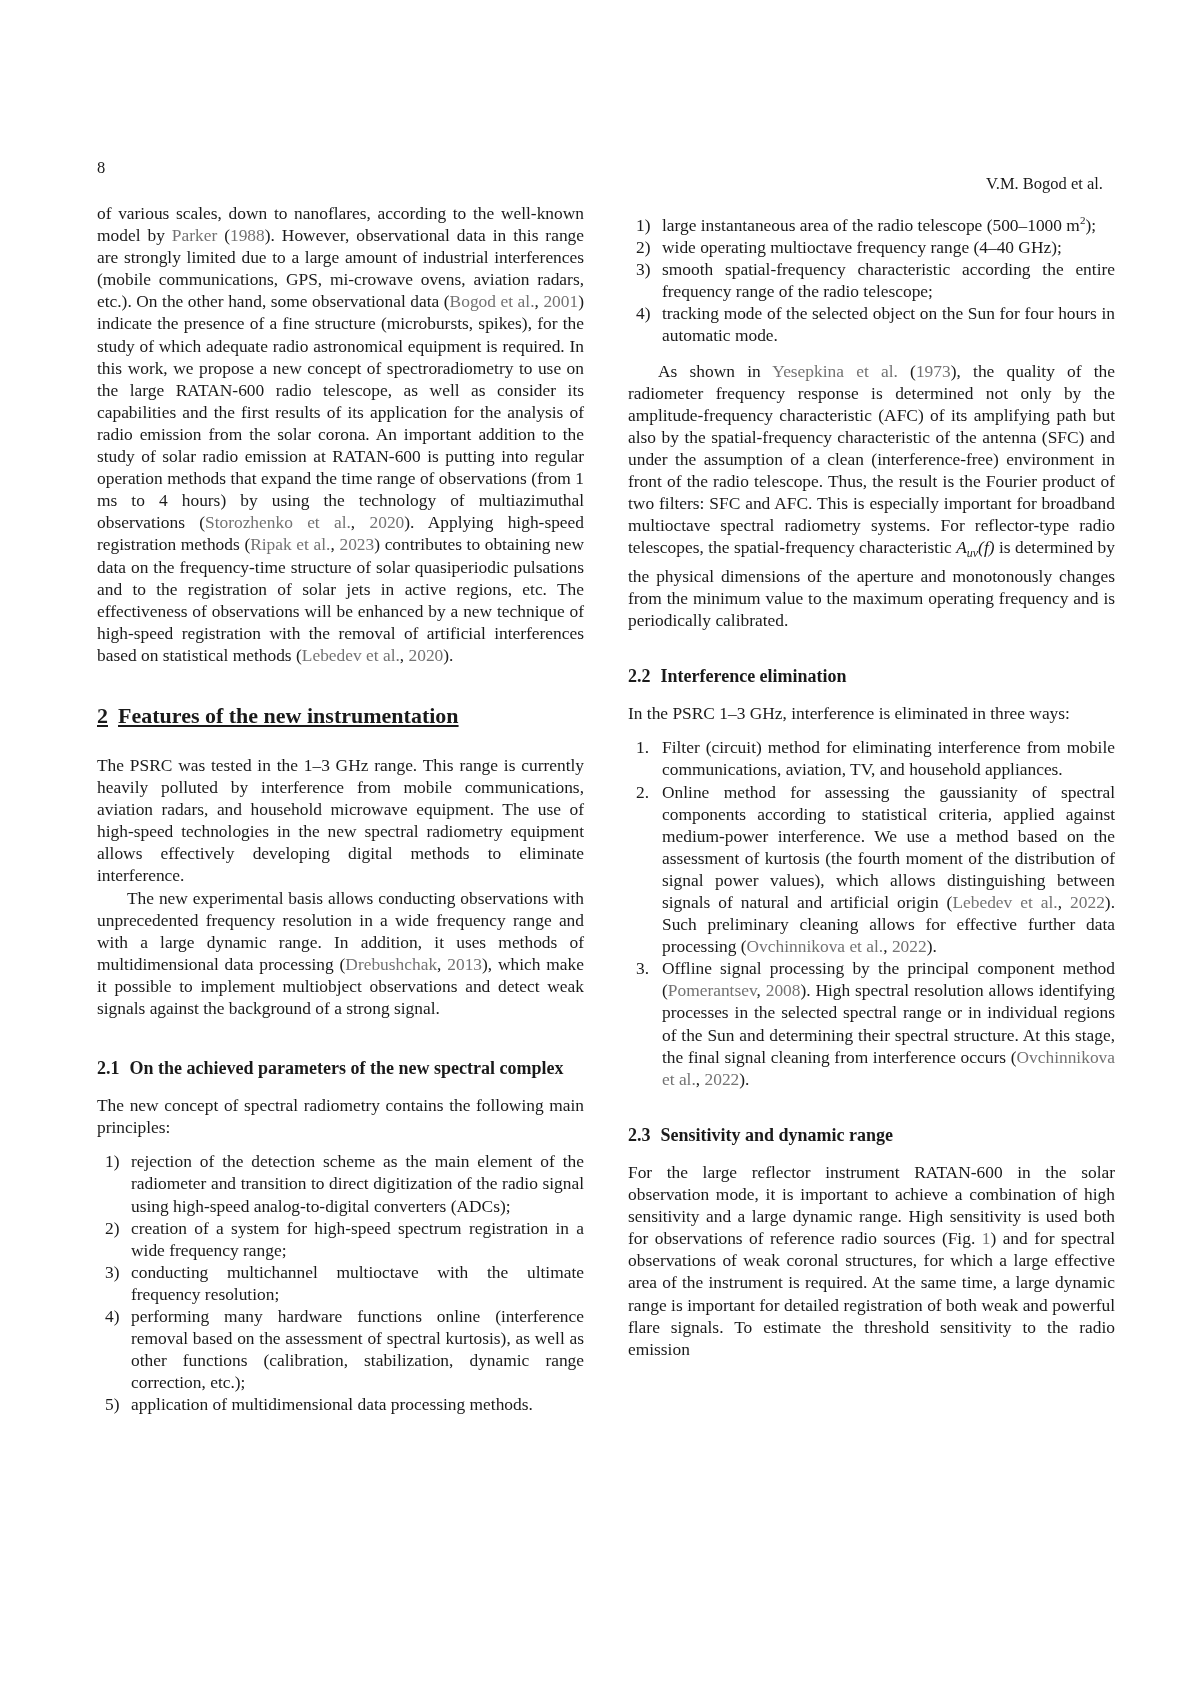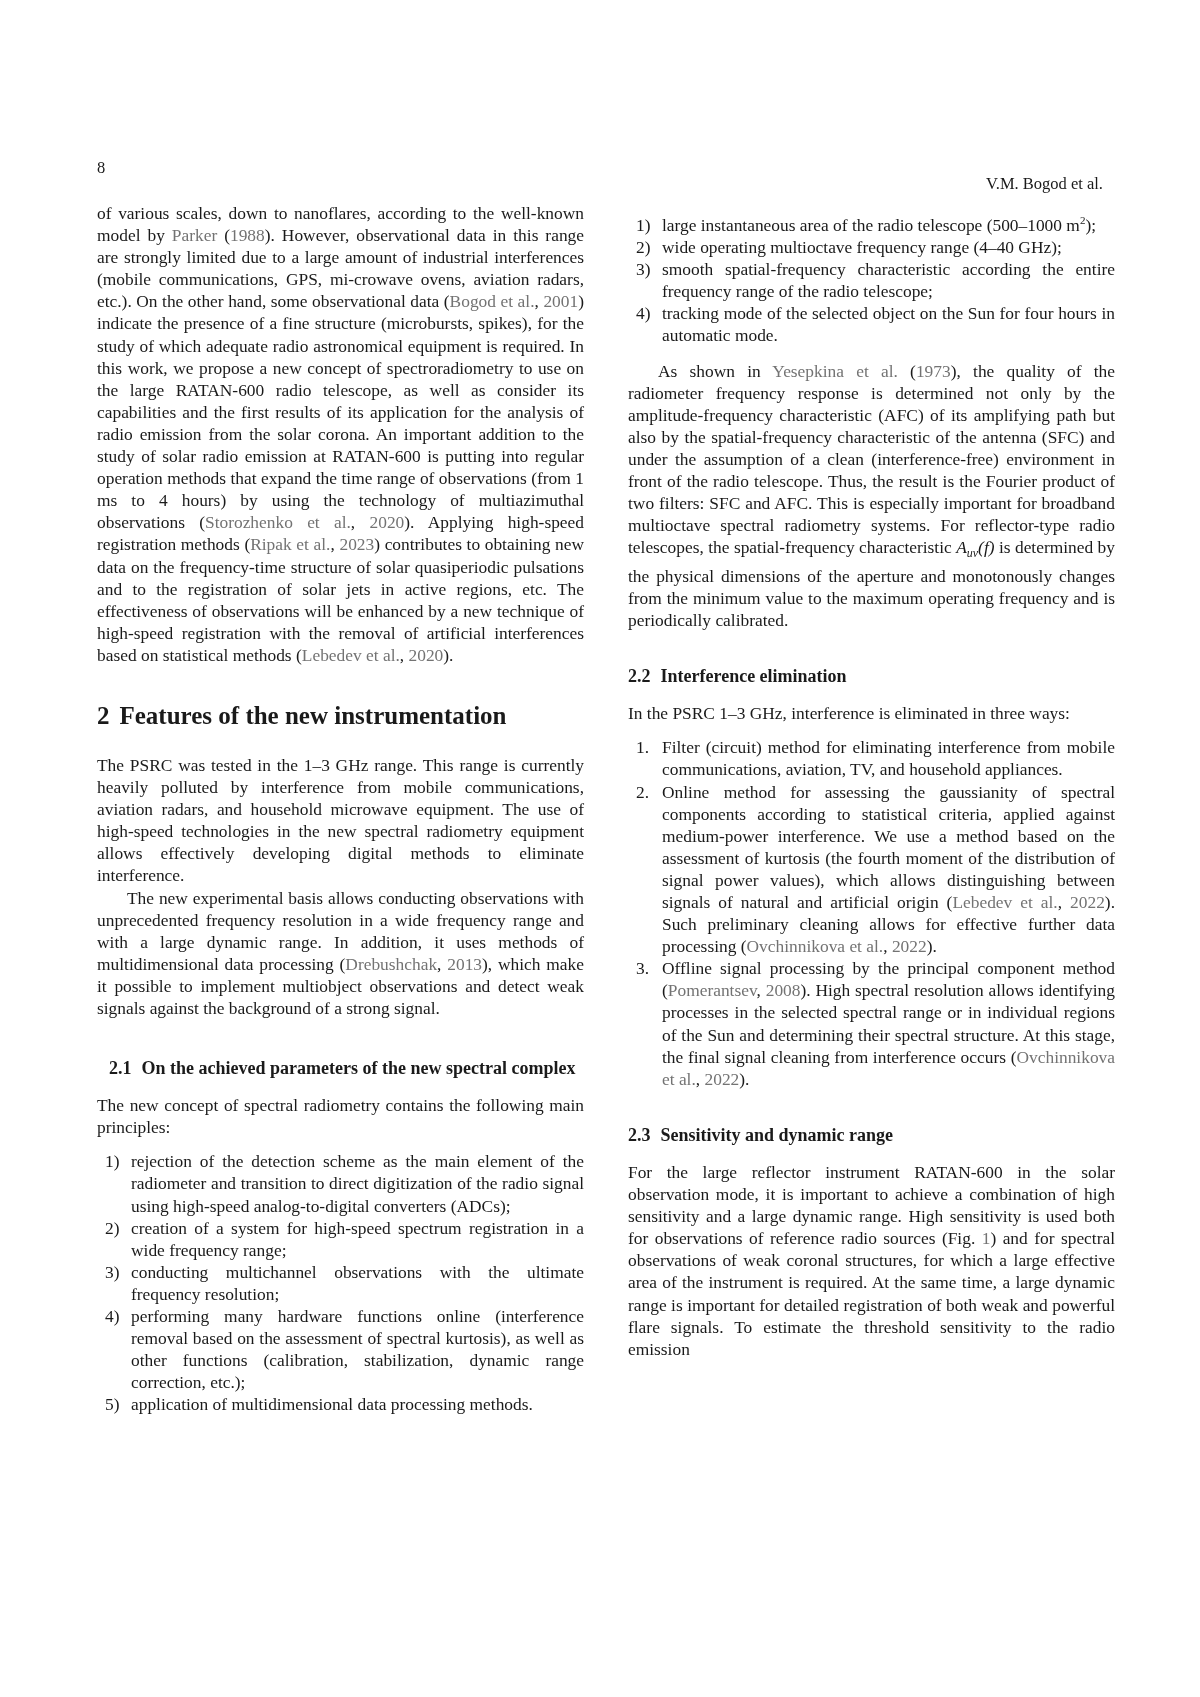--- a/index.html
+++ b/index.html
@@ -17,28 +17,29 @@
   .col {
     position: absolute; top: 202px; width: 487px;
     font-size: 17.4px; line-height: 22.1px;
   }
   .col.left { left: 97px; }
   .col.right { left: 628px; }
   p { margin: 0; text-align: justify; hyphens: manual; }
   p.indent { text-indent: 30px; }
   .cite { color: #737373; }
   h2.sec {
-    font-weight: bold; font-size: 25px; line-height: 28px;
+    font-weight: bold; font-size: 22px; line-height: 28px;
     margin: 36px 0 24px 0;
+    text-decoration: underline;
   }
   h3.sub {
     font-weight: bold; font-size: 18px; line-height: 22.1px;
     margin: 34px 0 15px 0;
   }
-  h3.sub.first { margin-top: 38px; margin-left: 12px; }
+  h3.sub.first { margin-top: 38px; }
   h3.sub .num, h2.sec .num { margin-right: 10px; }
   ol.plist { list-style: none; margin: 12px 0 0 0; padding: 0; }
   ol.plist li {
     position: relative; padding-left: 34px; text-align: justify;
   }
   ol.plist li .mk {
     position: absolute; left: 8px; top: 0;
   }
   ol.dlist li .mk { left: 8px; }
   .gap-para { margin-top: 13px; }
@@ -64,21 +65,21 @@
 
   <p class="indent"><span>The new experimental basis allows conducting observations with unprecedented frequency resolution in a wide frequency range and with a large dynamic range. In addition, it uses methods of multidimensional data processing (</span><a class="cite">Drebushchak</a><span>, </span><a class="cite">2013</a><span>), which make it possible to implement multiobject observations and detect weak signals against the background of a strong signal.</span></p>
 
   <h3 class="sub first"><span class="num">2.1</span><span>On the achieved parameters of the new spectral complex</span></h3>
 
   <p>The new concept of spectral radiometry contains the following main principles:</p>
 
   <ol class="plist">
     <li><span class="mk">1)</span><span>rejection of the detection scheme as the main element of the radiometer and transition to direct digitization of the radio signal using high-speed analog-to-digital converters (ADCs);</span></li>
     <li><span class="mk">2)</span><span>creation of a system for high-speed spectrum registration in a wide frequency range;</span></li>
-    <li><span class="mk">3)</span><span>conducting multichannel observations with the ultimate frequency resolution;</span></li>
+    <li><span class="mk">3)</span><span>conducting multichannel multioctave with the ultimate frequency resolution;</span></li>
     <li><span class="mk">4)</span><span>performing many hardware functions online (interference removal based on the assessment of spectral kurtosis), as well as other functions (calibration, stabilization, dynamic range correction, etc.);</span></li>
     <li><span class="mk">5)</span><span>application of multidimensional data processing methods.</span></li>
   </ol>
 </div>
 
 <div class="col right">
 
 
   <ol class="plist">
     <li><span class="mk">1)</span><span>large instantaneous area of the radio telescope (500–1000 m</span><sup>2</sup><span>);</span></li>

